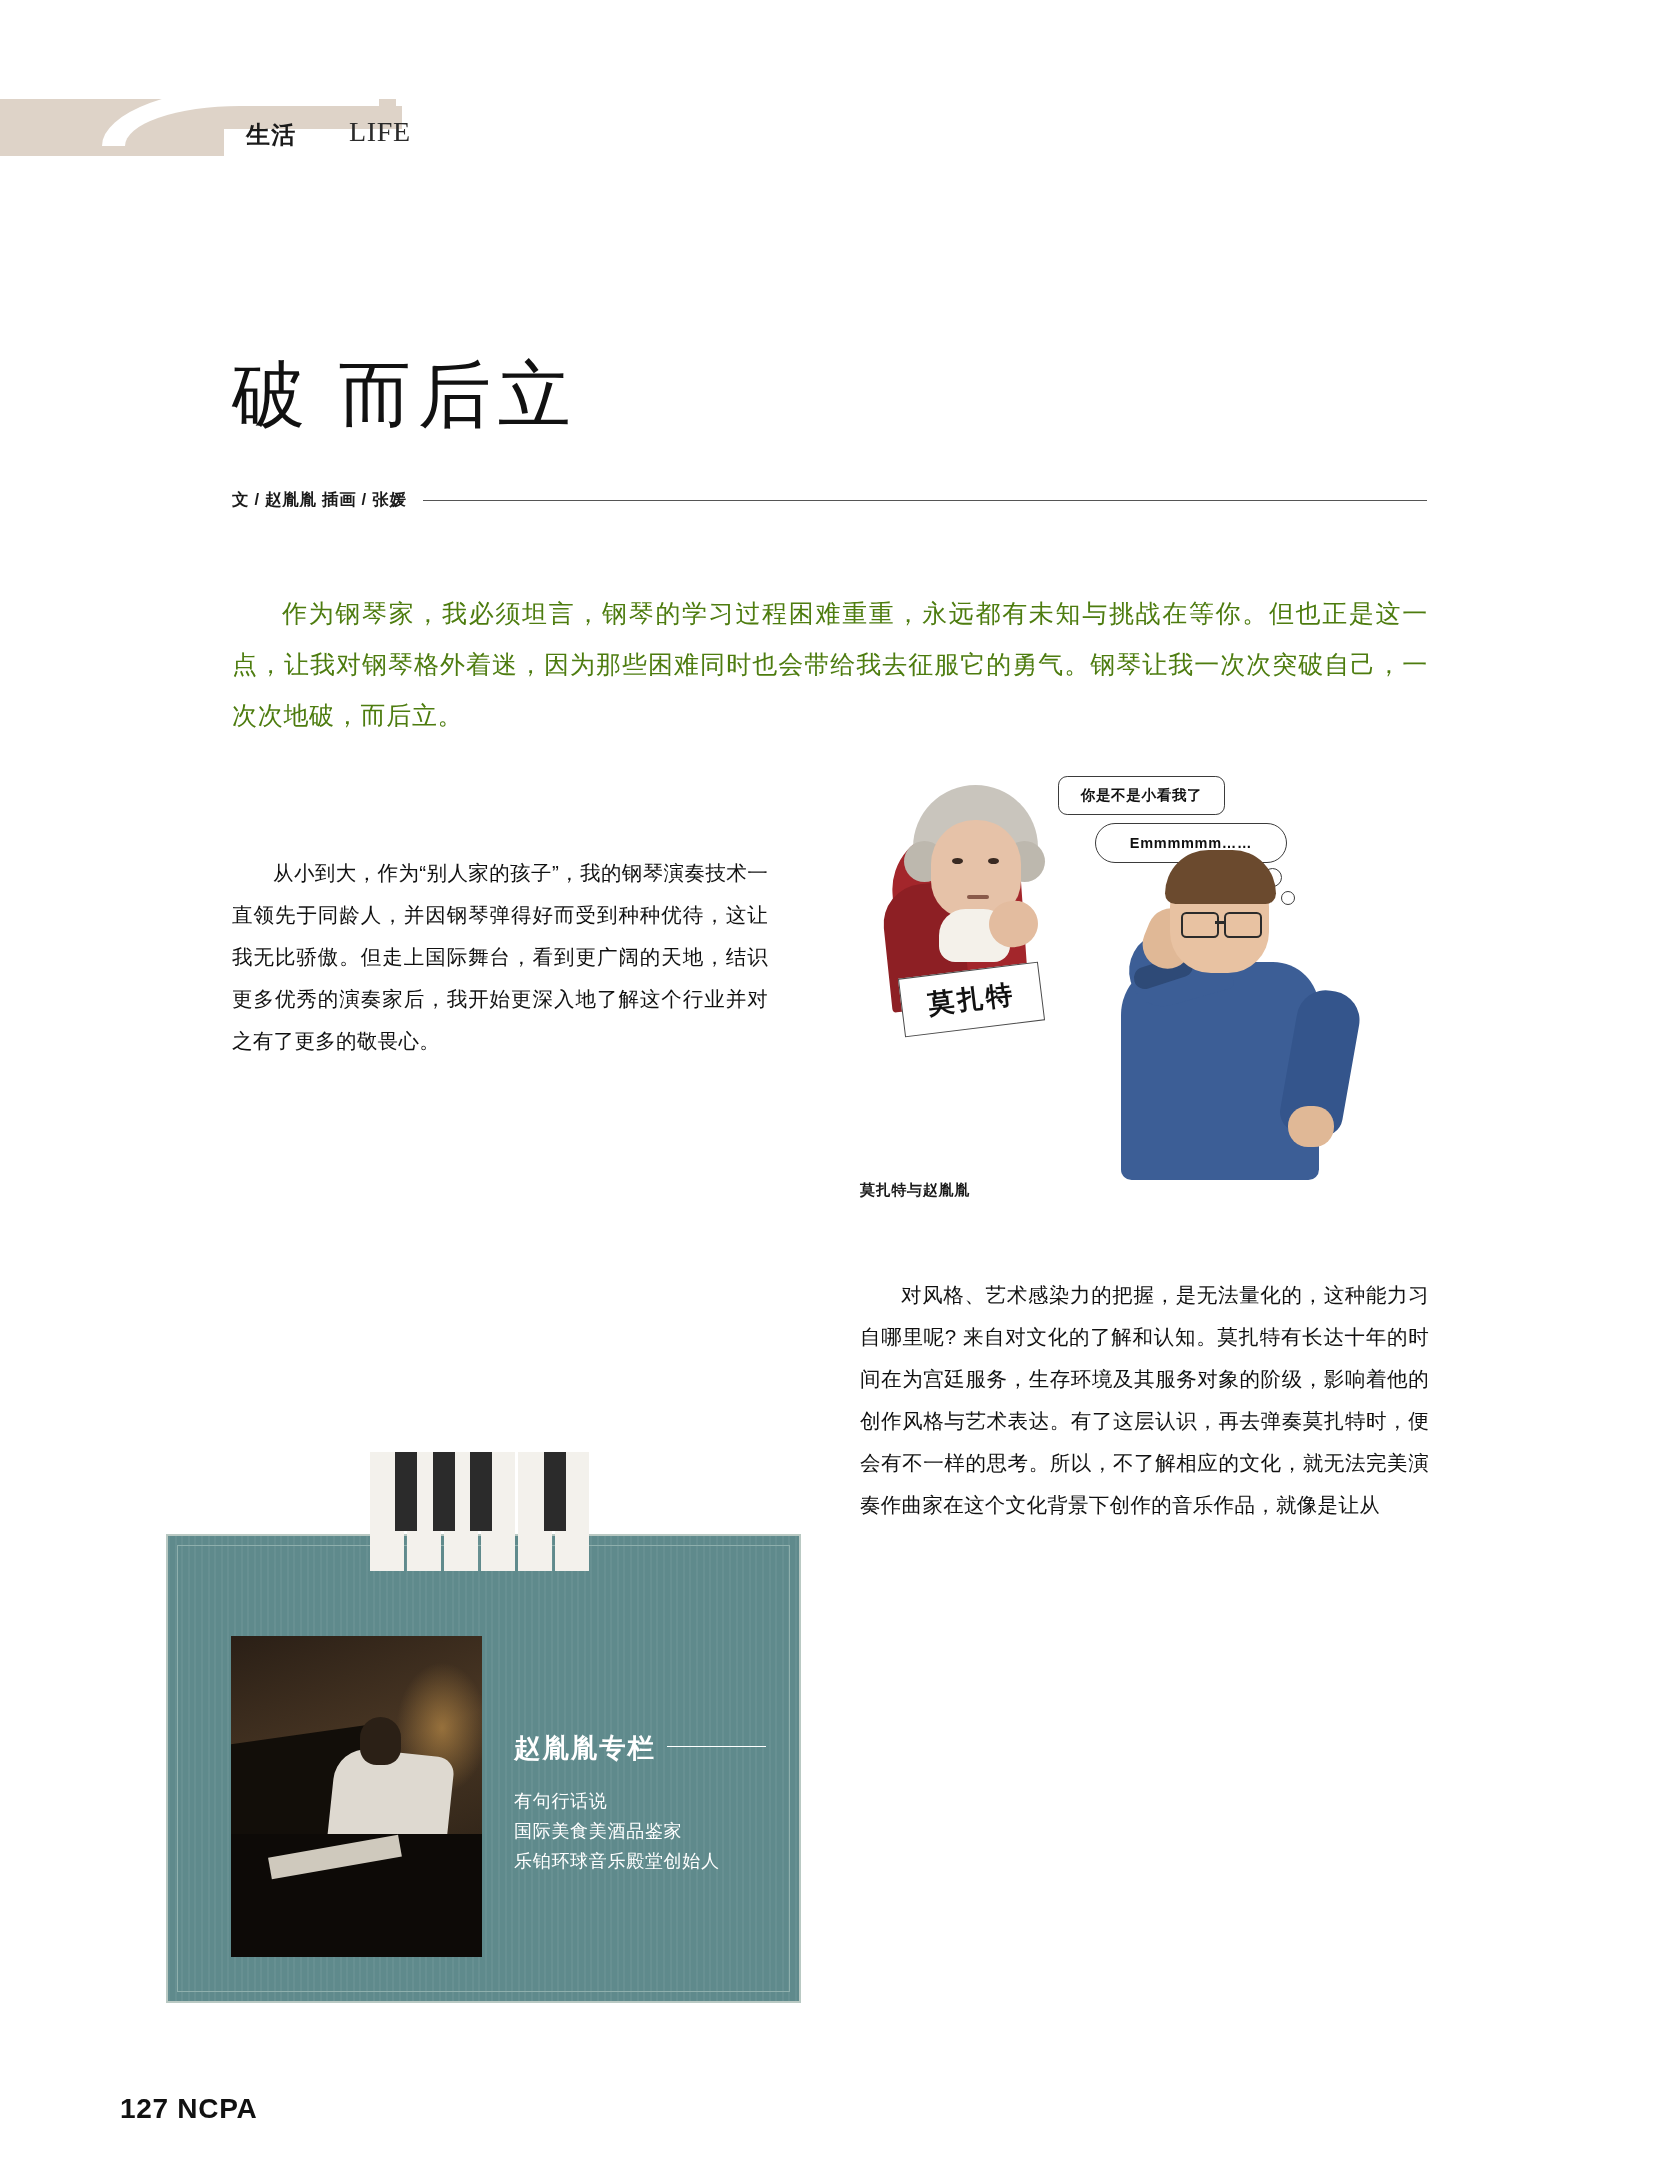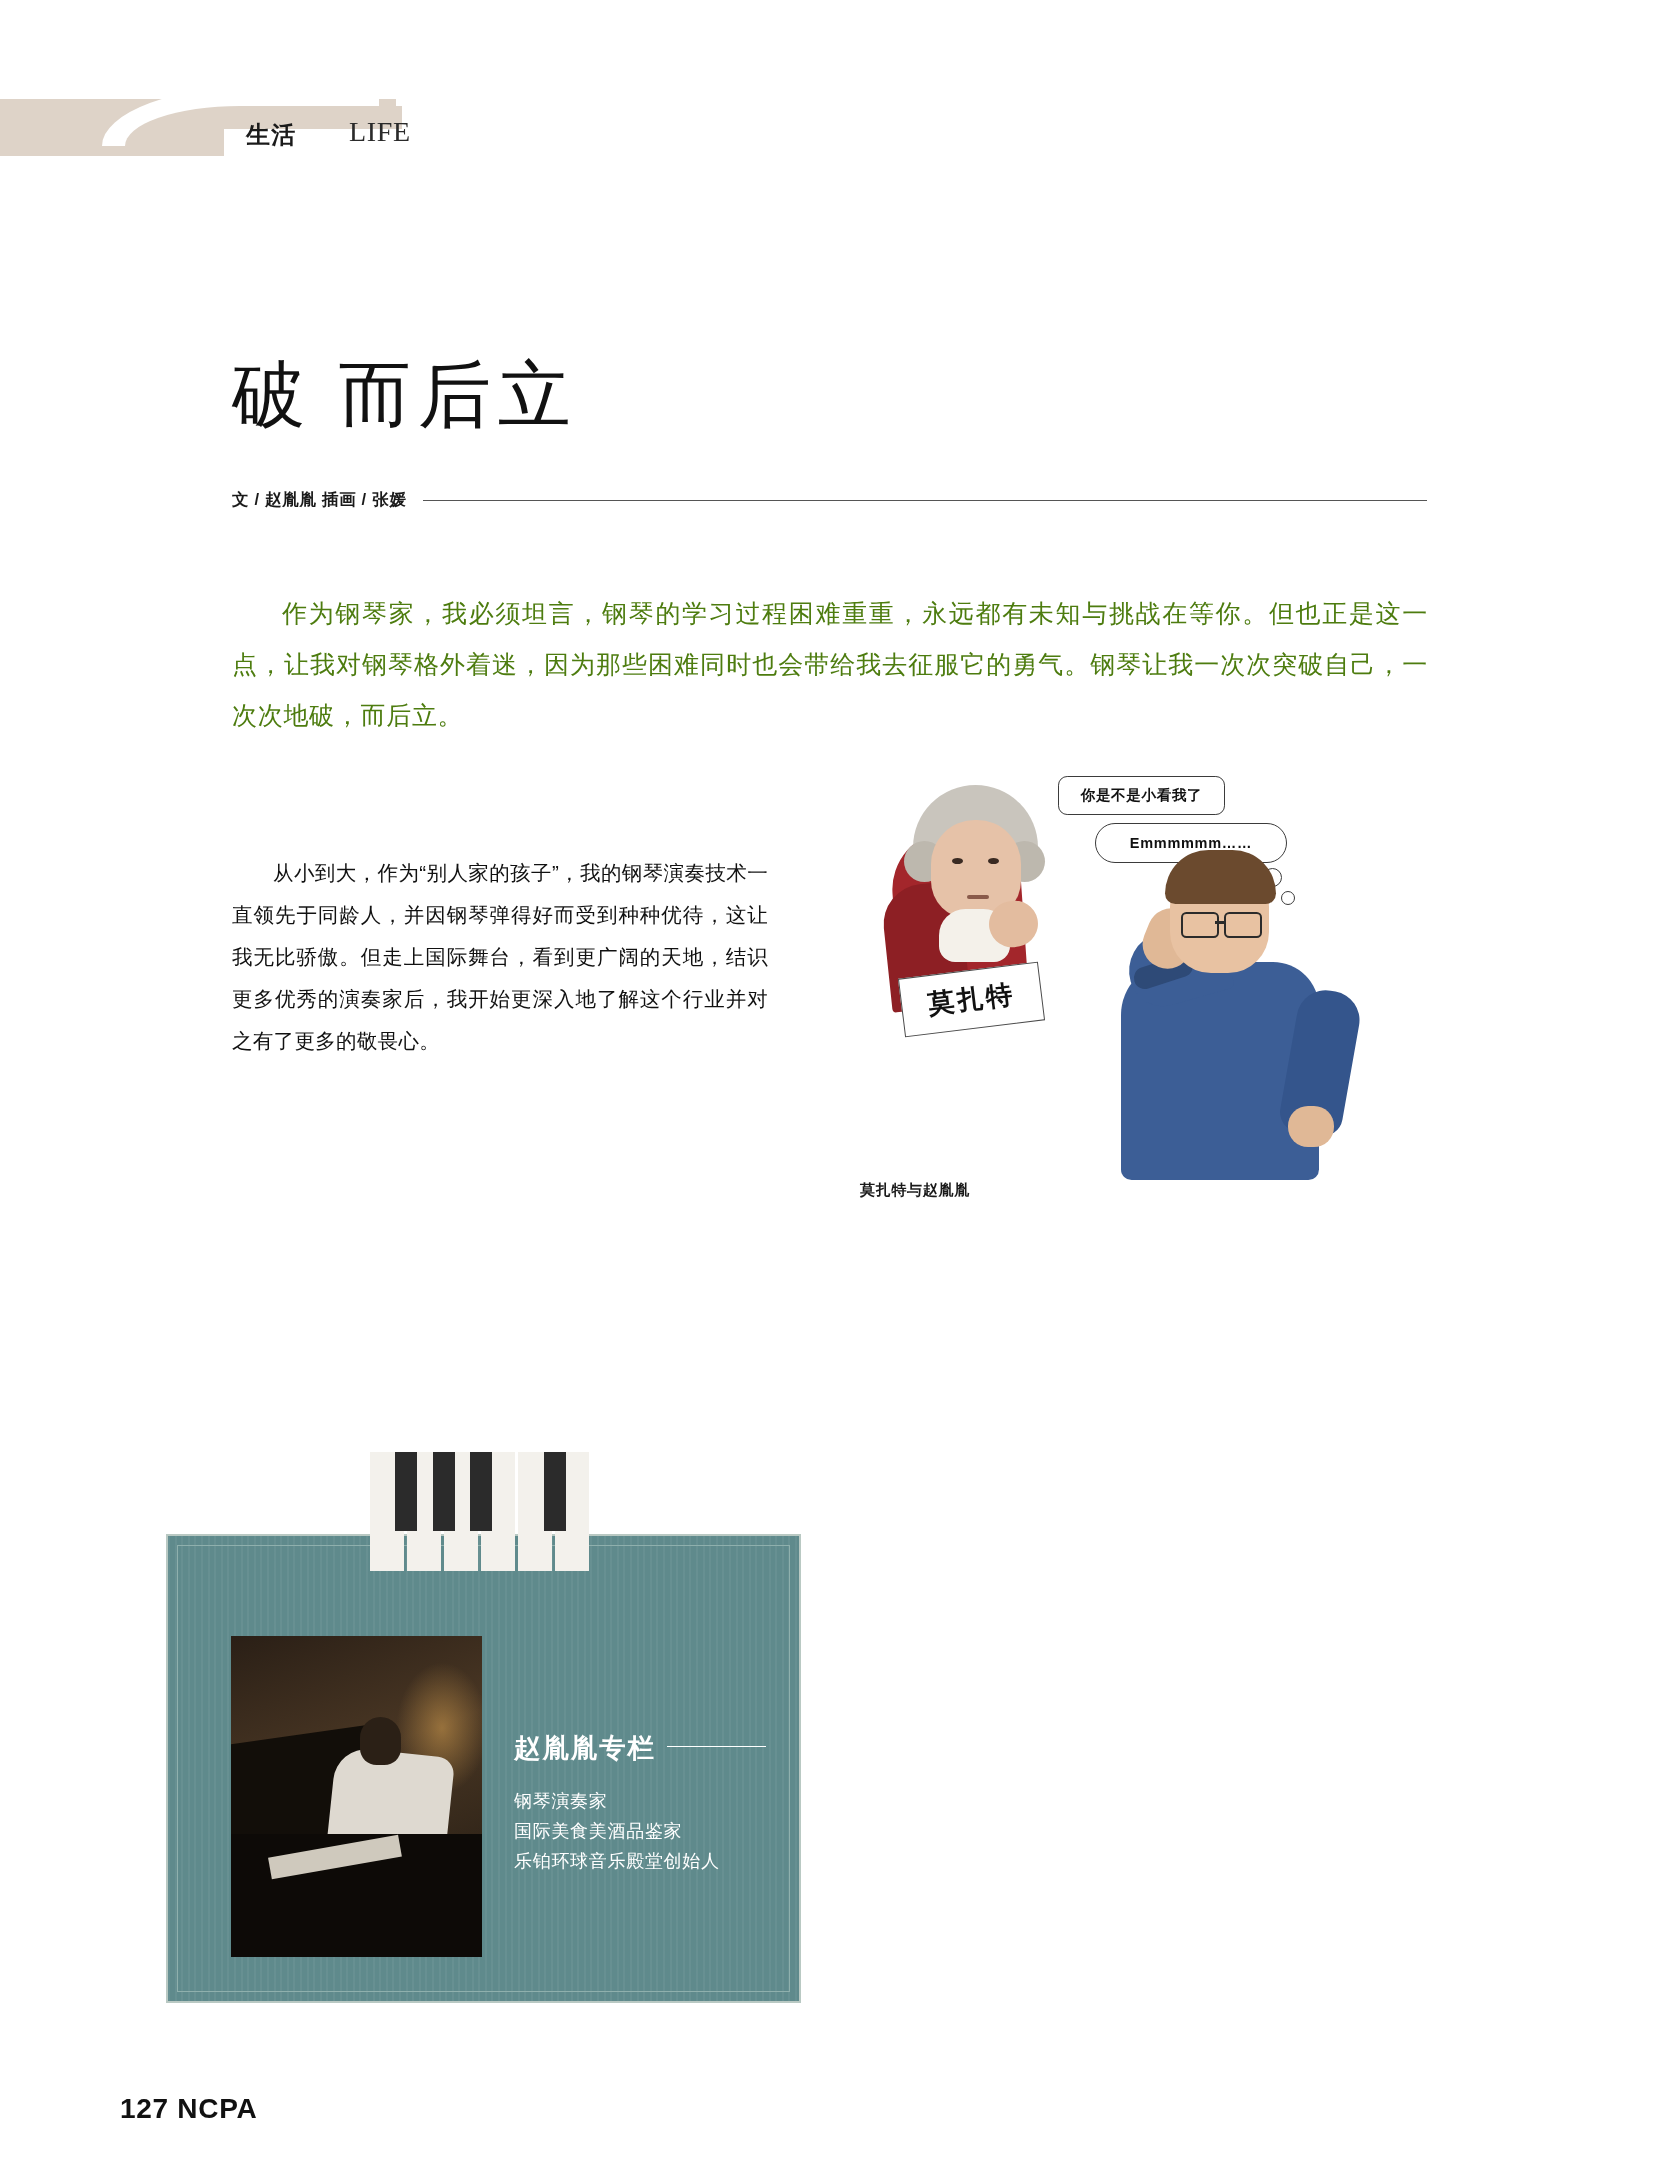--- a/index.html
+++ b/index.html
@@ -614,20 +614,21 @@
   <div class="illu-man-head"></div>
   <div class="illu-man-hair"></div>
   <div class="illu-glasses-l"></div>
   <div class="illu-glasses-r"></div>
   <div class="illu-glasses-bridge"></div>
 
   <div class="illu-caption">莫扎特与赵胤胤</div>
 </div>
 
 <div class="col-right">
+  <p>对风格、艺术感染力的把握，是无法量化的，这种能力习自哪里呢? 来自对文化的了解和认知。莫扎特有长达十年的时间在为宫廷服务，生存环境及其服务对象的阶级，影响着他的创作风格与艺术表达。有了这层认识，再去弹奏莫扎特时，便会有不一样的思考。所以，不了解相应的文化，就无法完美演奏作曲家在这个文化背景下创作的音乐作品，就像是让从</p>
 </div>
 
 <div class="card">
   <div class="card-stripes"></div>
   <div class="card-inner-rule"></div>
 </div>
 
 <div class="keys">
   <div class="key-w" style="left:0px;"></div>
   <div class="key-w" style="left:37px;"></div>
@@ -646,19 +647,19 @@
   <div class="photo-piano-lid"></div>
   <div class="photo-person-body"></div>
   <div class="photo-person-head"></div>
   <div class="photo-piano-body"></div>
   <div class="photo-keys"></div>
 </div>
 
 <div class="card-title">赵胤胤专栏</div>
 <div class="card-title-rule"></div>
 <div class="card-lines">
-  <div>钢琴演奏家</div>
+  <div>有句行话说</div>
   <div>国际美食美酒品鉴家</div>
   <div>乐铂环球音乐殿堂创始人</div>
 </div>
 
 <div class="footer">127  NCPA</div>
 
 
 </body></html>

